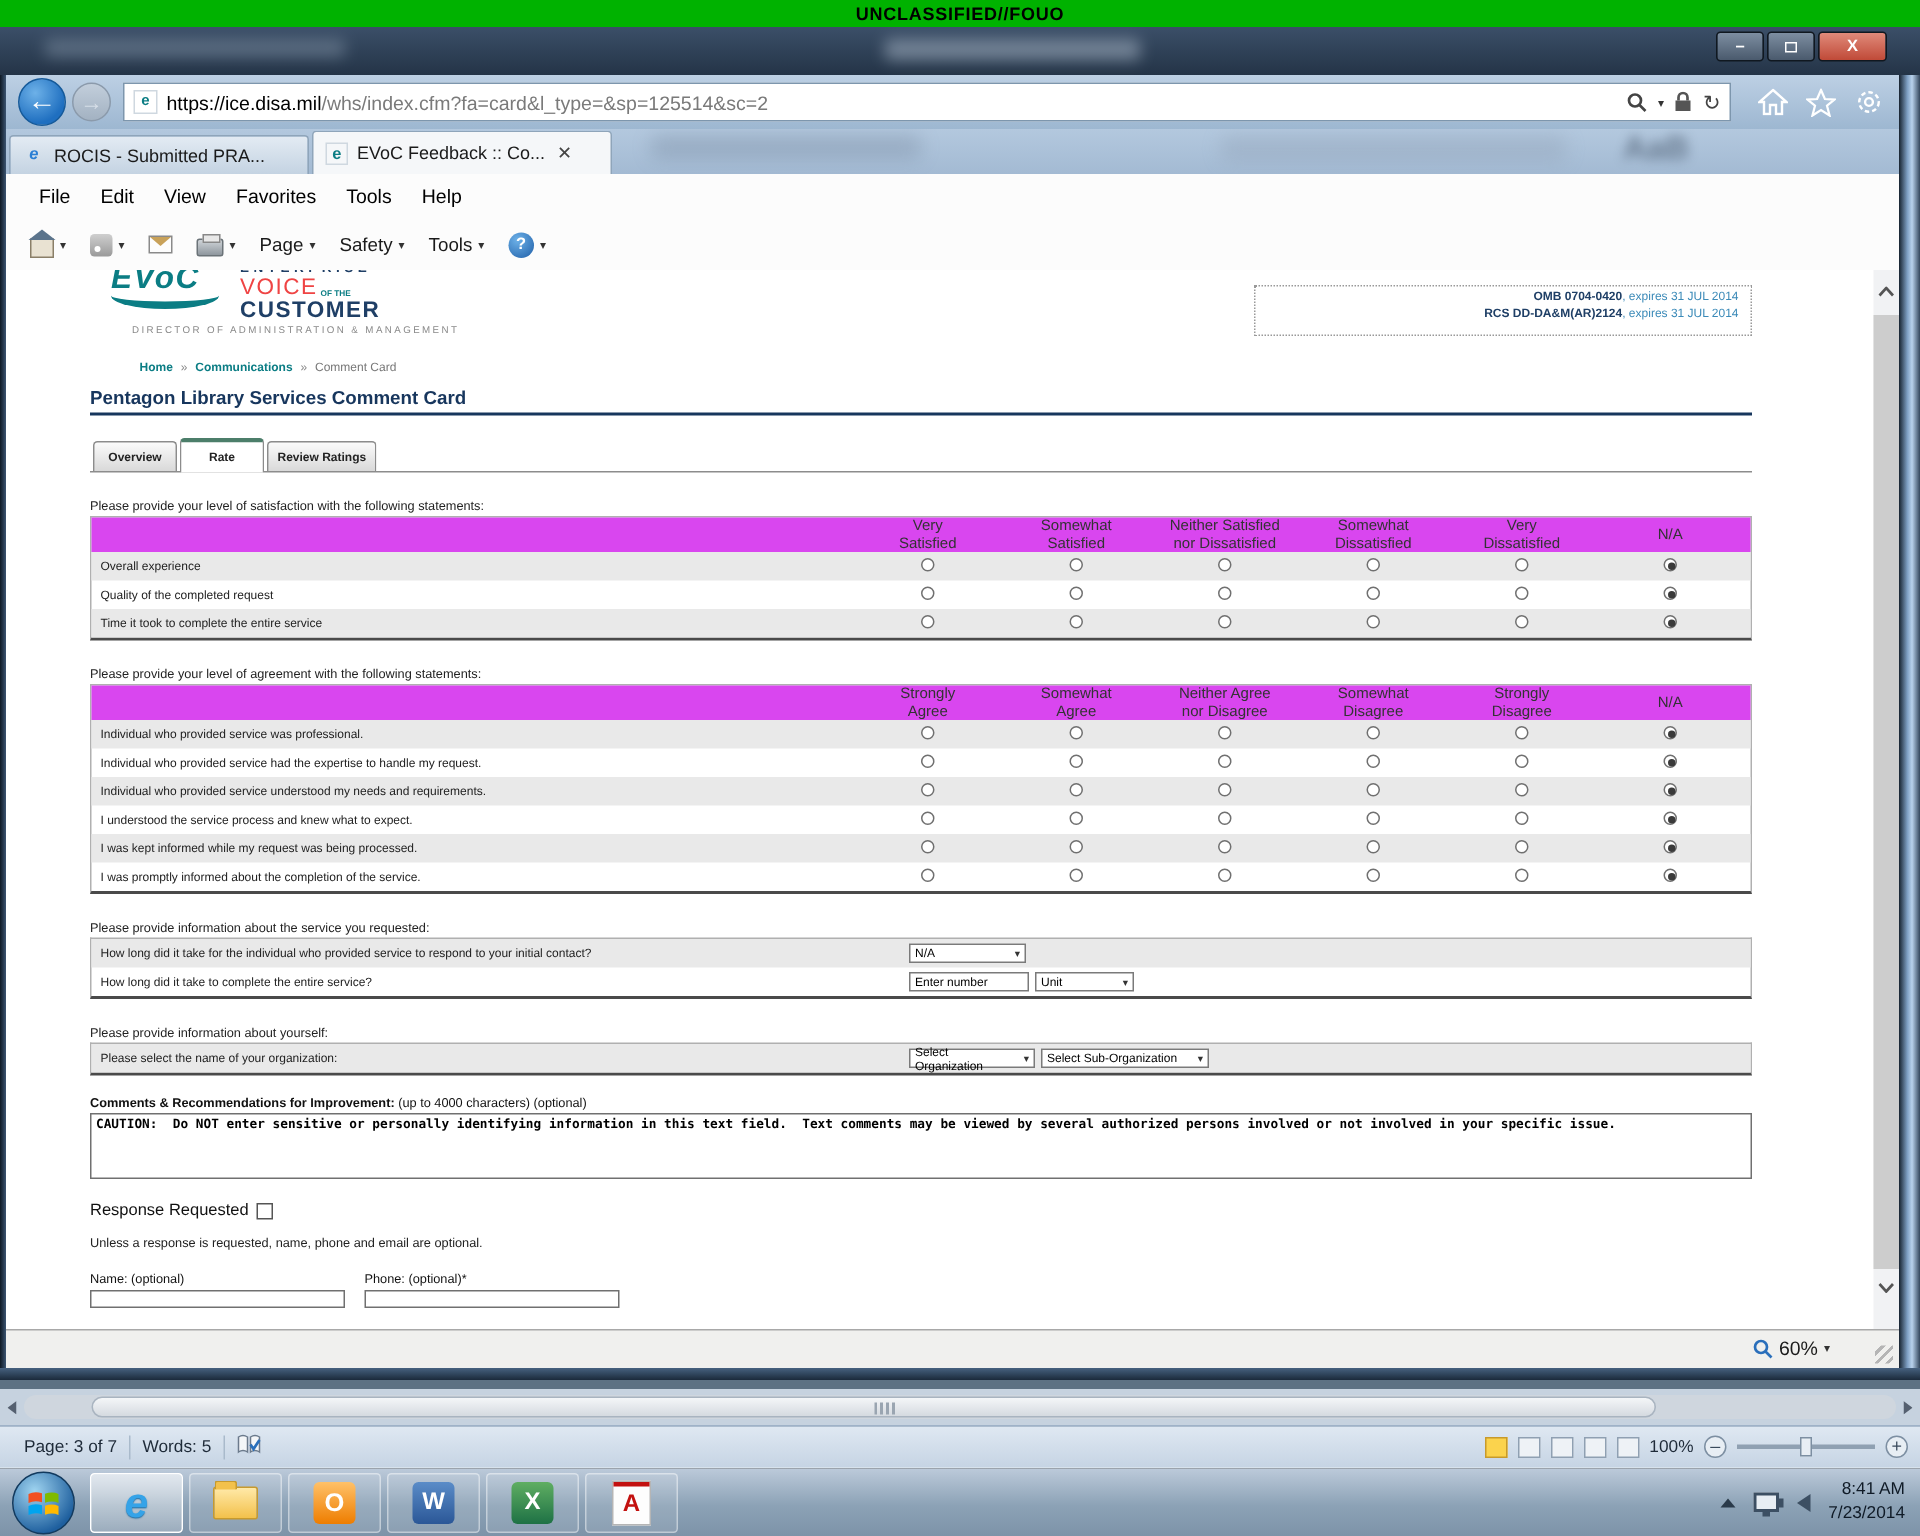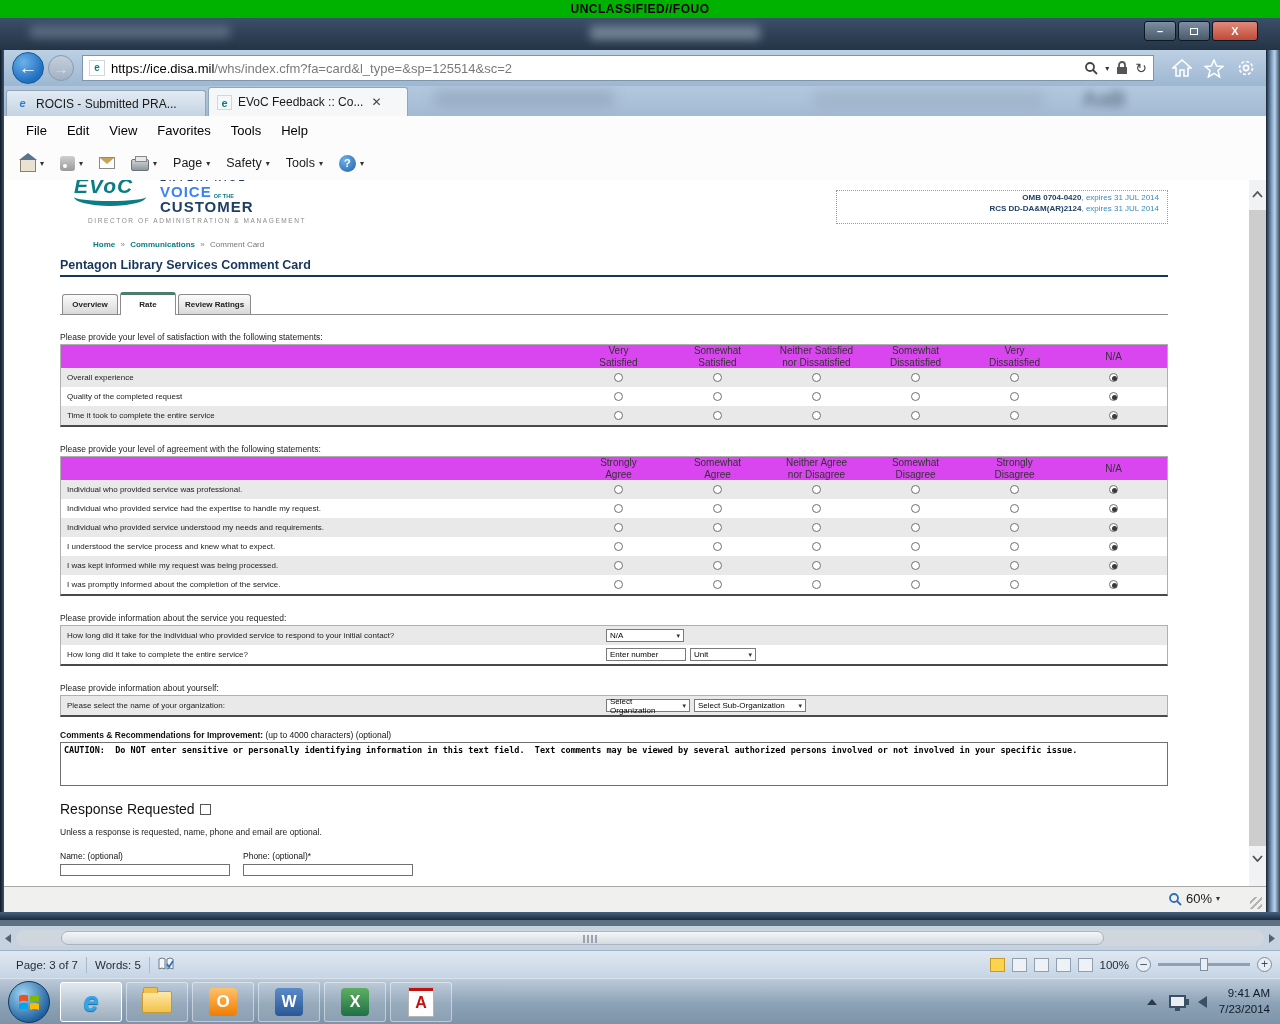--- a/index.html
+++ b/index.html
@@ -95,21 +95,21 @@
 
   .pg-header { display:flex; justify-content:space-between; }
   .logo-wrap { height:44px; overflow:hidden; margin-left:14px; }
   .logo { display:flex; margin-top:-6px; align-items:flex-start; }
   .evoc-mark { position:relative; width:78px; }
   .evoc-word { font-size:21px; font-weight:bold; font-style:italic; color:#0b7d84; letter-spacing:1px; }
   .evoc-swoosh { width:72px; height:18px; border:0; border-bottom:5px solid #0b7d84; border-radius:50%; margin-top:-10px; }
   .logo-text { margin-left:8px; line-height:1; }
   .logo-l1 { font-size:9px; font-weight:bold; color:#1f3f66; letter-spacing:3px; }
   .logo-l2 { display:flex; align-items:flex-end; margin-top:1px; }
-  .logo-voice { font-size:15px; font-weight:bold; color:#3b82f6; letter-spacing:1px; }
+  .logo-voice { font-size:15px; font-weight:normal; color:#ef4444; letter-spacing:1px; }
   .logo-ofthe { font-size:5.5px; color:#0b7d84; font-weight:bold; margin-left:2px; line-height:1.1; }
   .logo-l3 { font-size:15px; font-weight:bold; color:#1f3f66; letter-spacing:1px; }
   .logo-tagline { font-size:6.5px; color:#8a8a8a; letter-spacing:1.6px; margin-top:3px; margin-left:14px; }
 
   .omb-box { margin-top:10px; border:1px dotted #999; padding:2px 8px; text-align:right;
     font-size:8px; line-height:1.35; width:332px; }
   .omb-b { font-weight:bold; color:#1f3f66; }
   .omb-r { color:#3b8ab8; }
 
   .breadcrumb { margin-top:16px; font-size:8px;padding-left:33px; }
@@ -146,21 +146,21 @@
   .sel .sarr { font-size:7px; color:#333; margin-left:6px; }
   .tin { background:#fff; border:1px solid #7a7a7a; height:13px; font-size:8px; color:#000;
     padding:0 3px; line-height:11px; font-family:"Liberation Sans",sans-serif; }
 
   .comments-label { margin-top:13px; font-size:8.5px; }
   .cl-bold { font-weight:bold; }
   .comments-box { display:block; width:1108px; height:44px; margin-top:2px; border:1px solid #707070;
     font-family:"DejaVu Sans Mono",monospace; font-size:8.5px; font-weight:bold; color:#000;
     padding:2px 3px; resize:none; overflow-y:scroll; }
 
-  .resp-row { margin-top:15px; font-size:14px; display:flex; align-items:center; gap:5px; }
+  .resp-row { margin-top:15px; font-size:11px; display:flex; align-items:center; gap:5px; }
   .checkbox { width:11px; height:11px; border:1px solid #555; background:#fff; display:inline-block; }
   .notes { margin-top:10px; font-size:8.5px; line-height:1.3; color:#222; }
 
   .fieldrow { display:flex; margin-top:13px; }
   .fblock { width:183px; }
   .flabel { font-size:8.5px; }
   .flabel b { font-weight:normal; }
   .finput { display:block; width:170px; height:12px; border:1px solid #707070; margin-top:3px;
     font-size:8.5px; padding:0 2px; }
 
@@ -665,18 +665,18 @@
         <span class="ico-excel">X</span>
       </div>
     <div class="tbtn">
         <span class="ico-pdf">A</span>
       </div>
     <div class="tray">
       <span class="tray-up"></span>
       <span class="ico-net"></span>
       <span class="ico-spk"></span>
       <div class="clock">
-        <div>9:41 AM</div>
+        <div>8:41 AM</div>
         <div>7/23/2014</div>
       </div>
     </div>
   </div>
 </div>
 
 </body></html>

